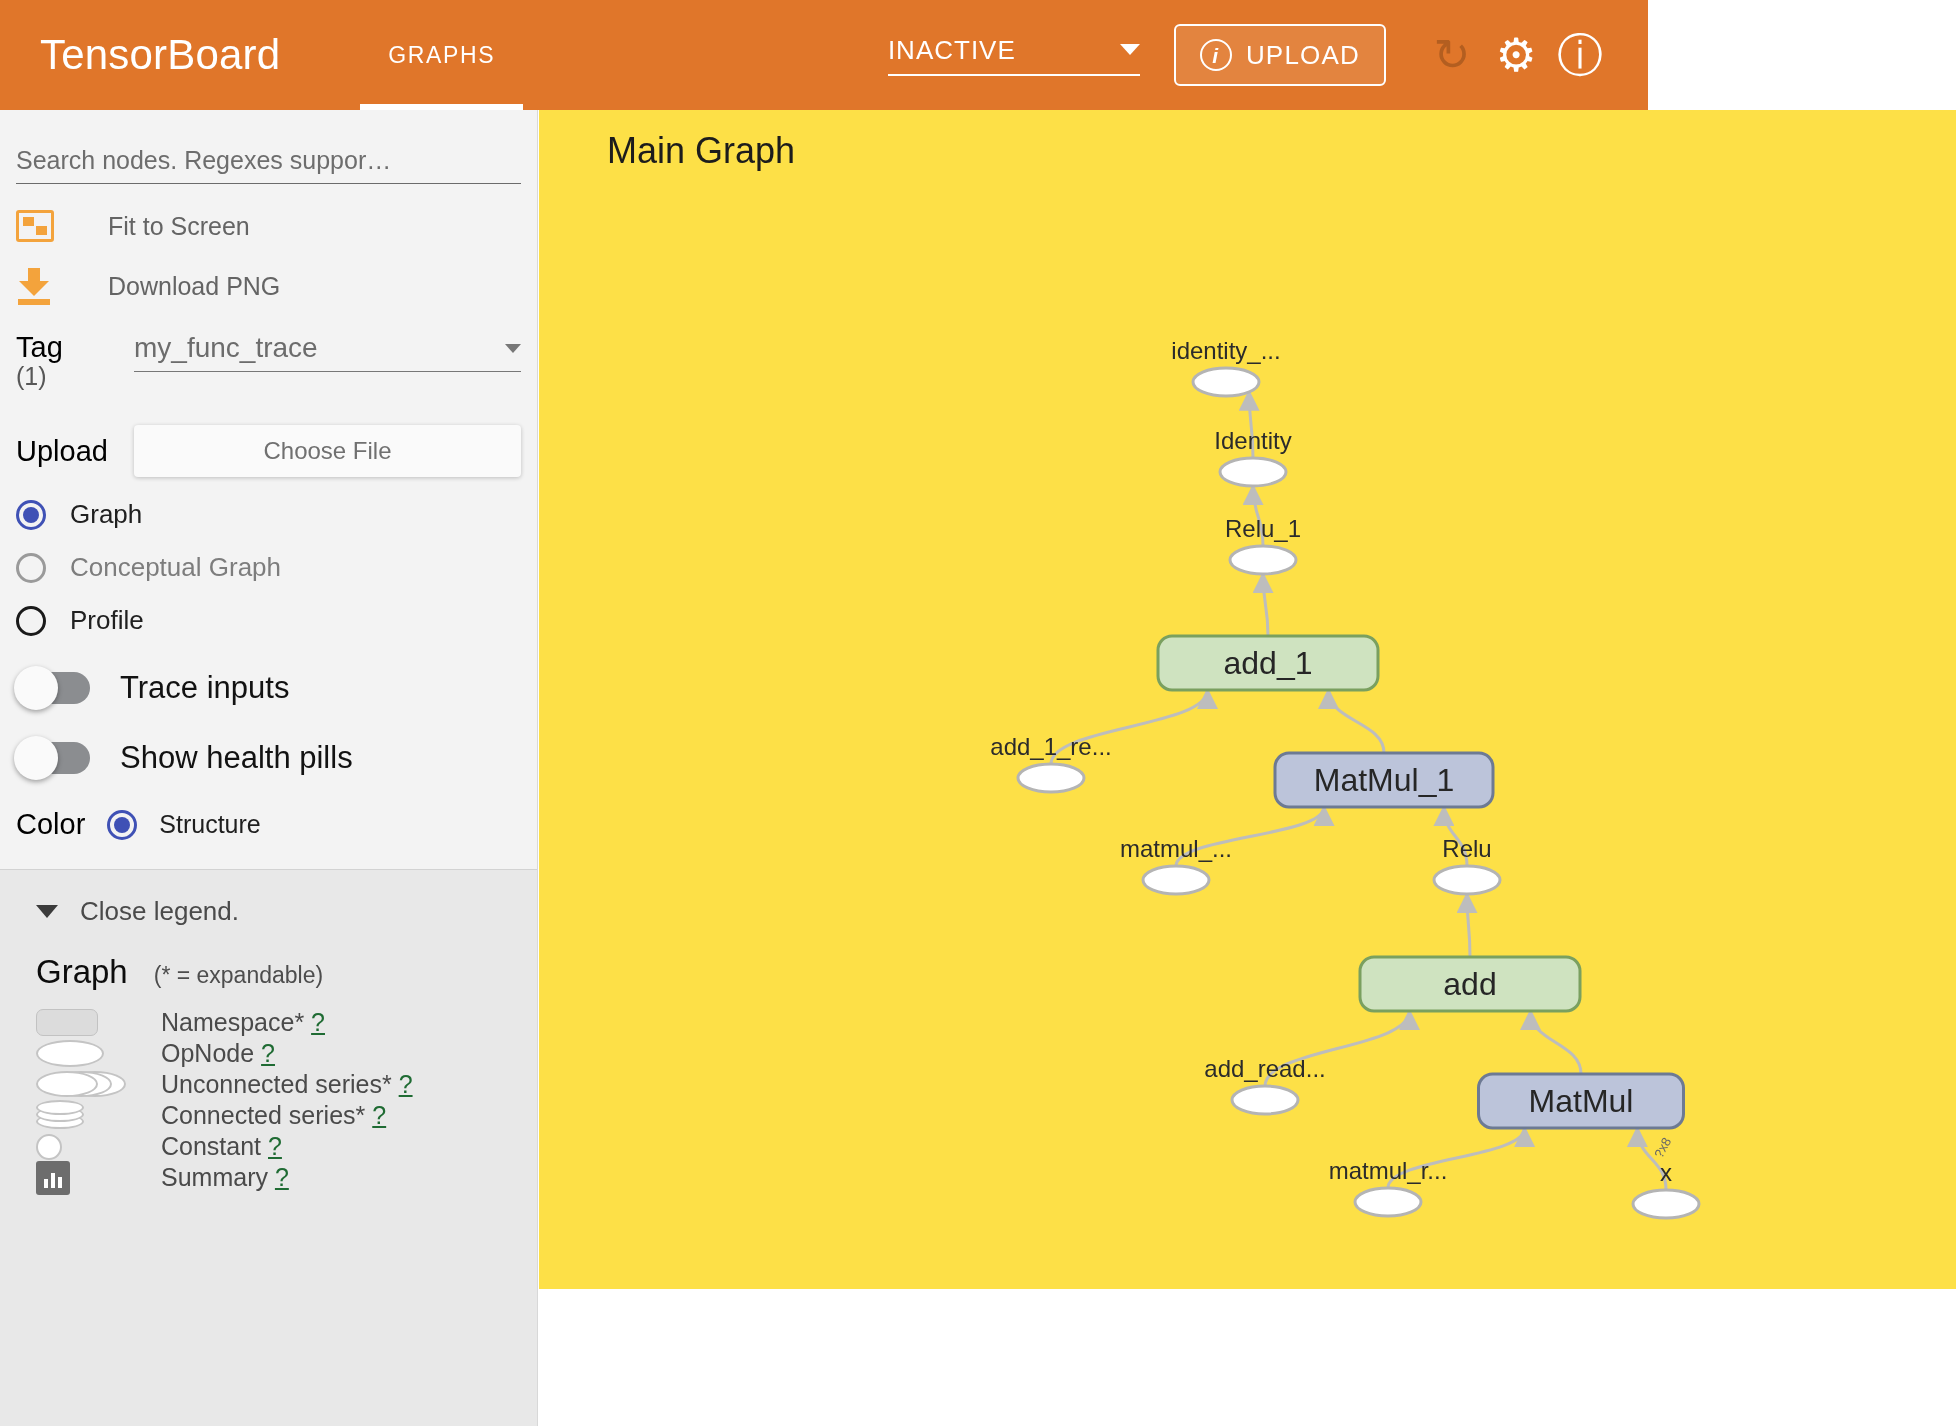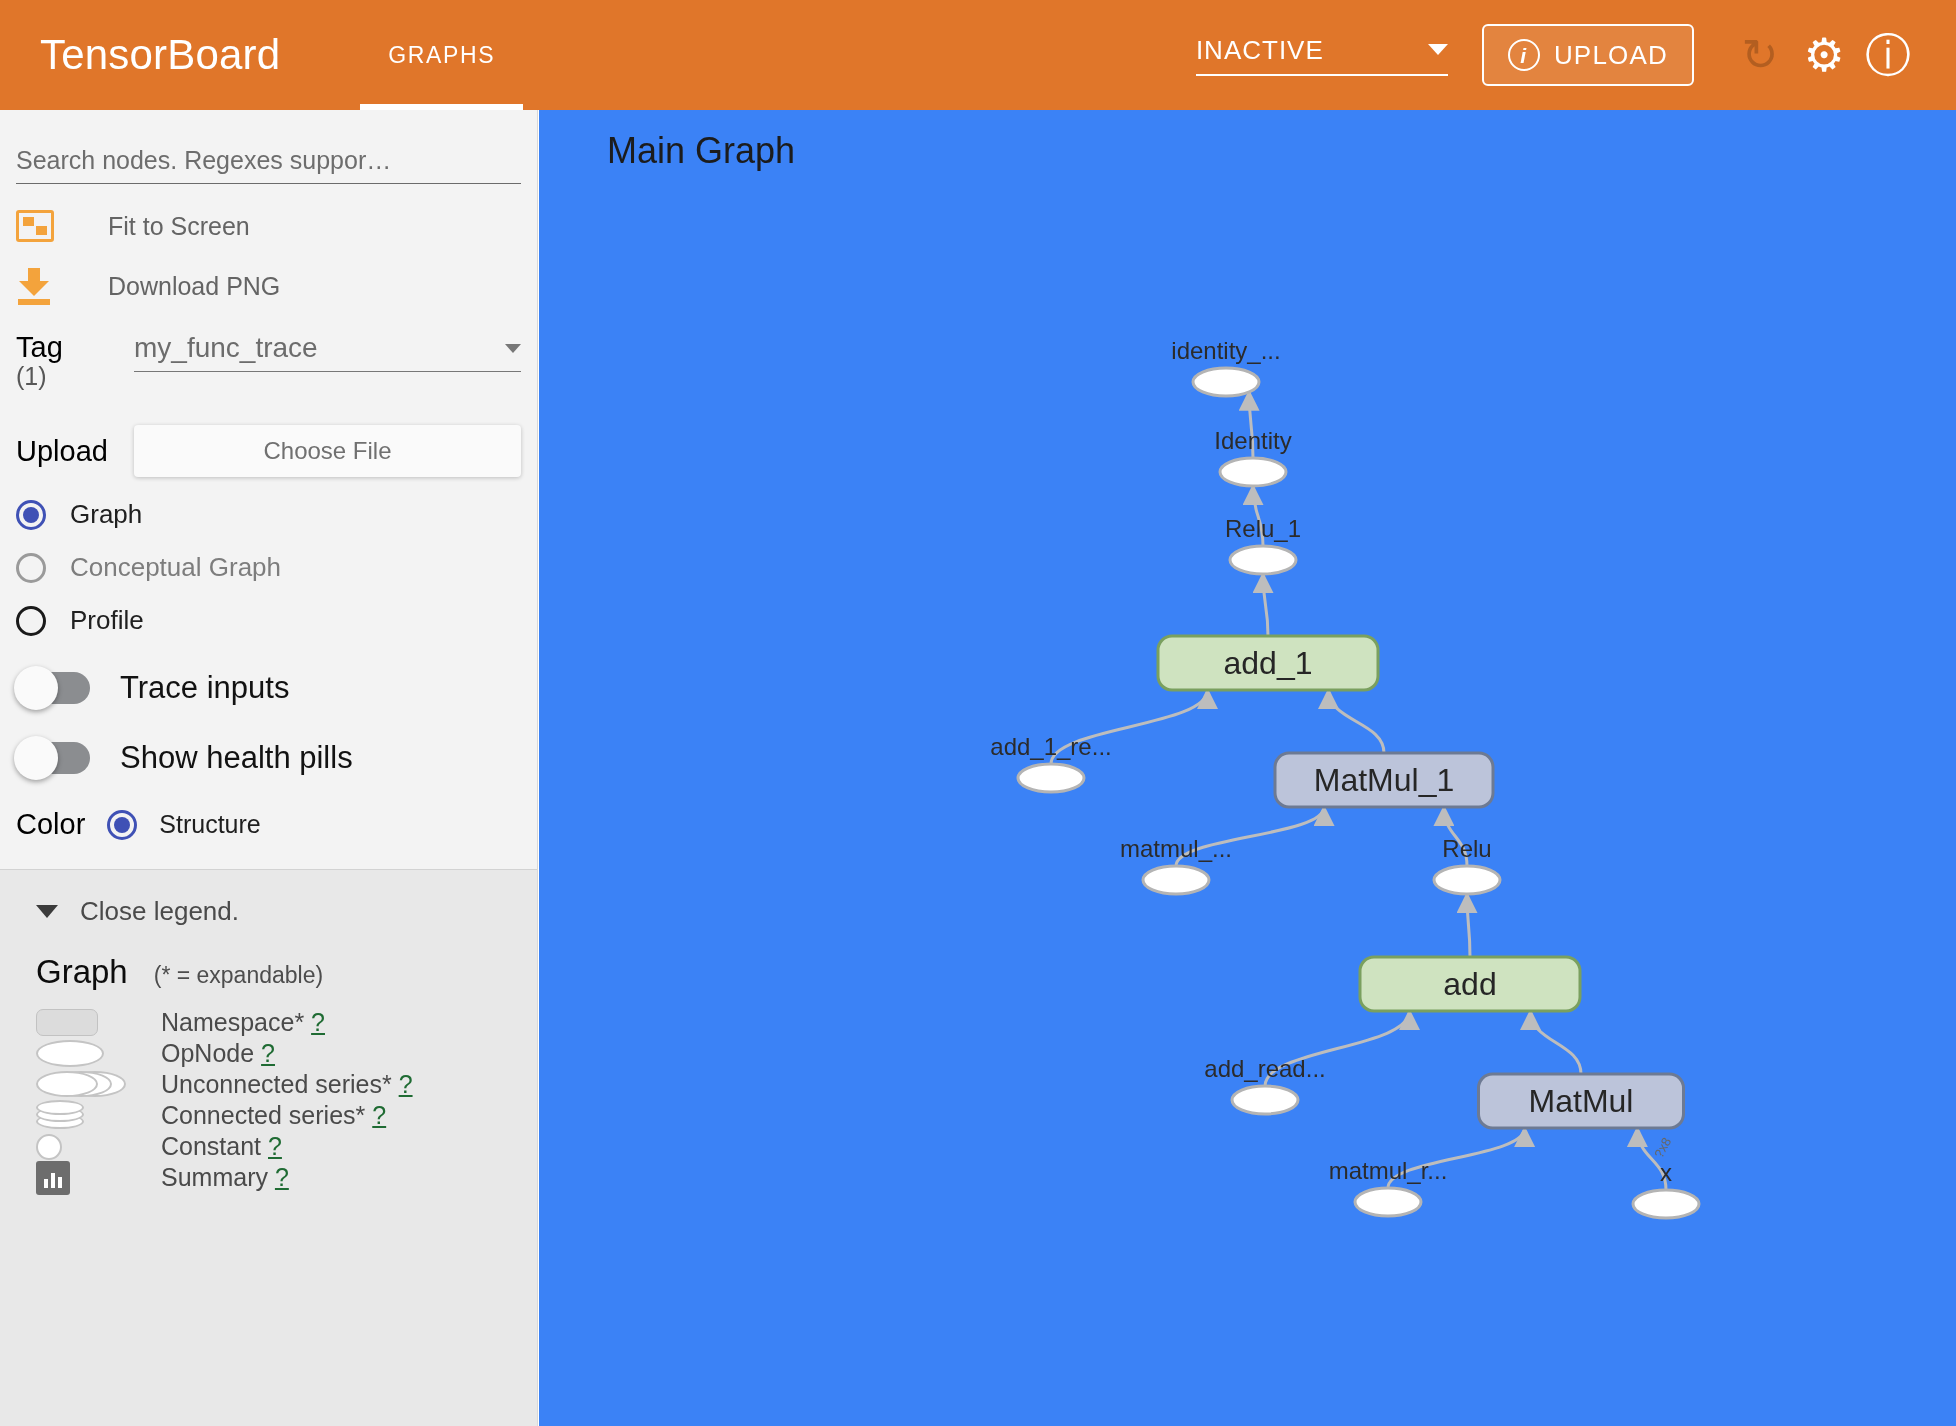--- a/index.html
+++ b/index.html
@@ -8,21 +8,21 @@
     margin: 0; padding: 0;
     width: 1956px; height: 1426px;
     font-family: "Liberation Sans", sans-serif;
     background: #ffffff;
     overflow: hidden;
   }
 
   
   .header {
     position: absolute; top: 0; left: 0;
-    width: 1956px; height: 110px;
+    width: 1648px; height: 110px;
     background: #e0762a;
     display: flex; align-items: center;
     color: #ffffff;
   }
   .brand {
     margin-left: 40px;
     font-size: 42px;
     font-weight: 400;
     letter-spacing: 0.2px;
     color: #ffffff;
@@ -255,22 +255,22 @@
     display: flex; align-items: flex-end; justify-content: center; gap: 3px; padding-bottom: 7px;
   }
   .sw-summary b { display: block; width: 4px; background: #ffffff; }
   .sw-summary b:nth-child(1) { height: 9px; }
   .sw-summary b:nth-child(2) { height: 15px; }
   .sw-summary b:nth-child(3) { height: 11px; }
 
   
   .canvas {
     position: absolute; top: 110px; left: 539px;
-    width: 1417px; height: 1316px;
-    background: #3b82f6;
+    width: 1417px; height: 1179px;
+    background: #fde047;
     overflow: hidden;
   }
   .graph-title {
     position: absolute; left: 68px; top: 20px;
     font-size: 36px; color: #1c1c1c;
   }
   .graph-svg { position: absolute; left: 0; top: 0; }
 </style>
 </head>
 <body>

